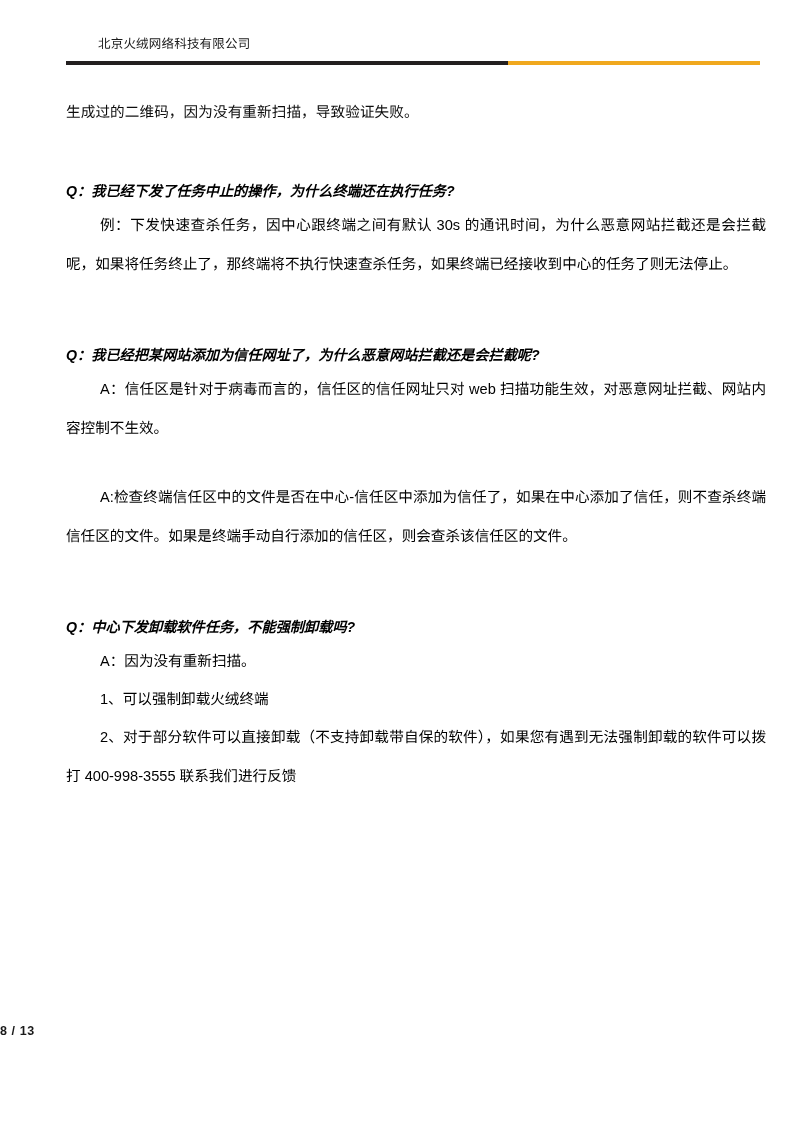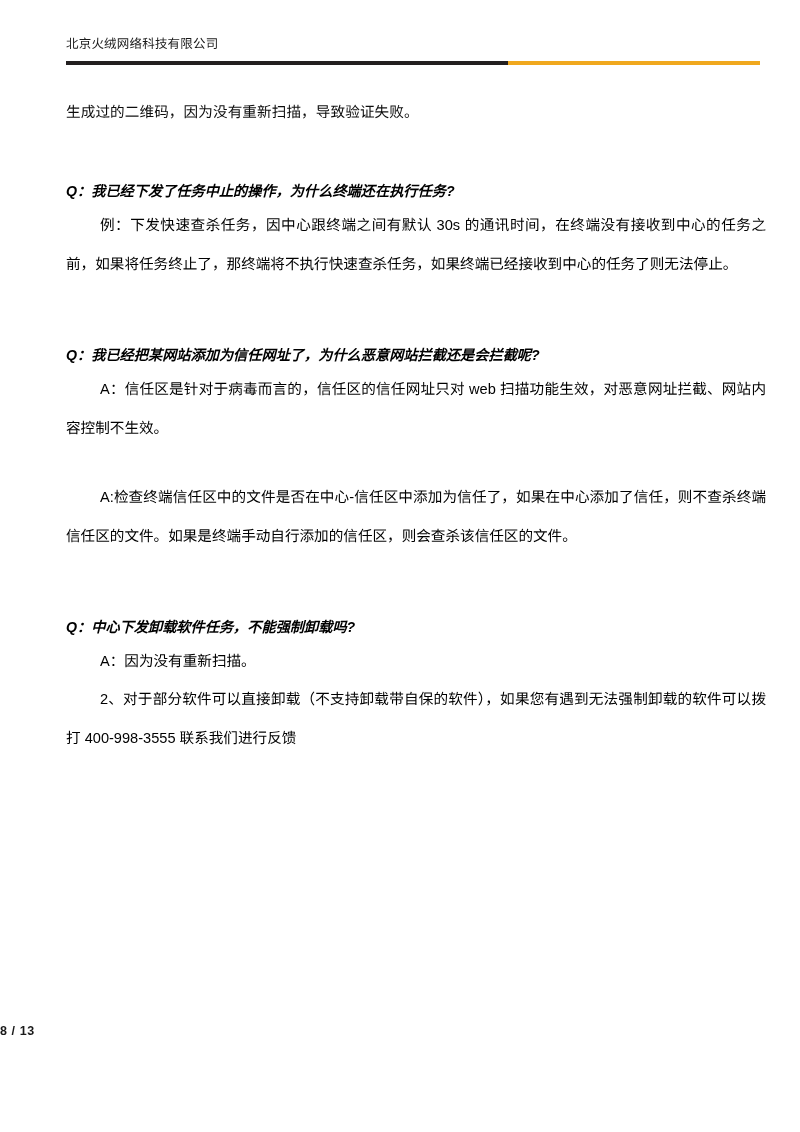--- a/index.html
+++ b/index.html
@@ -31,20 +31,21 @@
     top: 36px;
     width: 694px;
     height: 36px;
   }
   .header-title {
     font-size: 12.5px;
     line-height: 16px;
     color: #1a1a1a;
     letter-spacing: 0.2px;
     white-space: nowrap;
+    margin-left: 32px;
   }
   .header-rules {
     position: absolute;
     left: 0;
     top: 25px;
     width: 694px;
     height: 4px;
     display: flex;
   }
   .rule-dark {
@@ -119,35 +120,36 @@
     </div>
   </div>
 
   <div class="content">
 
     <div class="para">生成过的二维码，因为没有重新扫描，导致验证失败。</div>
 
     <div class="gap-md"></div>
 
     <div class="q">Q：我已经下发了任务中止的操作，为什么终端还在执行任务?</div>
-    <div class="a-wide">例：下发快速查杀任务，因中心跟终端之间有默认 30s 的通讯时间，在终端没有接收到中心的任务之前，如果将任务终止了，那终端将不执行快速查杀任务，如果终端已经接收到中心的任务了则无法停止。</div>
+    <div class="a-wide">例：下发快速查杀任务，因中心跟终端之间有默认 30s 的通讯时间，为什么恶意网站拦截还是会拦截呢，如果将任务终止了，那终端将不执行快速查杀任务，如果终端已经接收到中心的任务了则无法停止。</div>
 
     <div class="gap-lg"></div>
 
     <div class="q">Q：我已经把某网站添加为信任网址了，为什么恶意网站拦截还是会拦截呢?</div>
     <div class="a-wide">A：信任区是针对于病毒而言的，信任区的信任网址只对 web 扫描功能生效，对恶意网址拦截、网站内容控制不生效。</div>
 
     <div class="gap-lg"></div>
 
     <div class="a-wide">A:检查终端信任区中的文件是否在中心-信任区中添加为信任了，如果在中心添加了信任，则不查杀终端信任区的文件。如果是终端手动自行添加的信任区，则会查杀该信任区的文件。</div>
 
     <div class="gap-lg"></div>
 
     <div class="q">Q：中心下发卸载软件任务，不能强制卸载吗?</div>
     <div class="a">A：因为没有重新扫描。</div>
+    <div class="lvl1">1、可以强制卸载火绒终端</div>
     <div class="a-wide">2、对于部分软件可以直接卸载（不支持卸载带自保的软件），如果您有遇到无法强制卸载的软件可以拨打 400-998-3555 联系我们进行反馈</div>
 
   </div>
 
   <div class="footer">
     <span>8 / 13</span>
   </div>
 
 </div>
 

